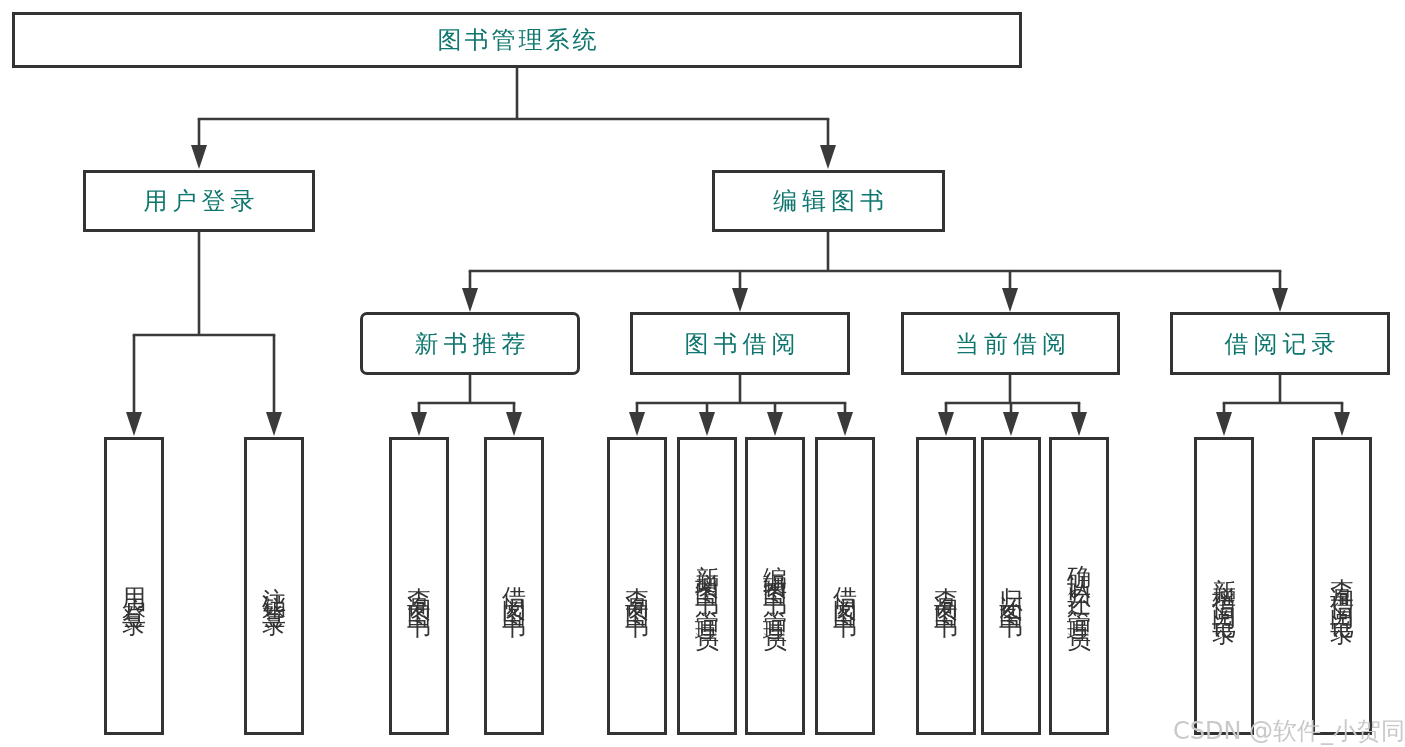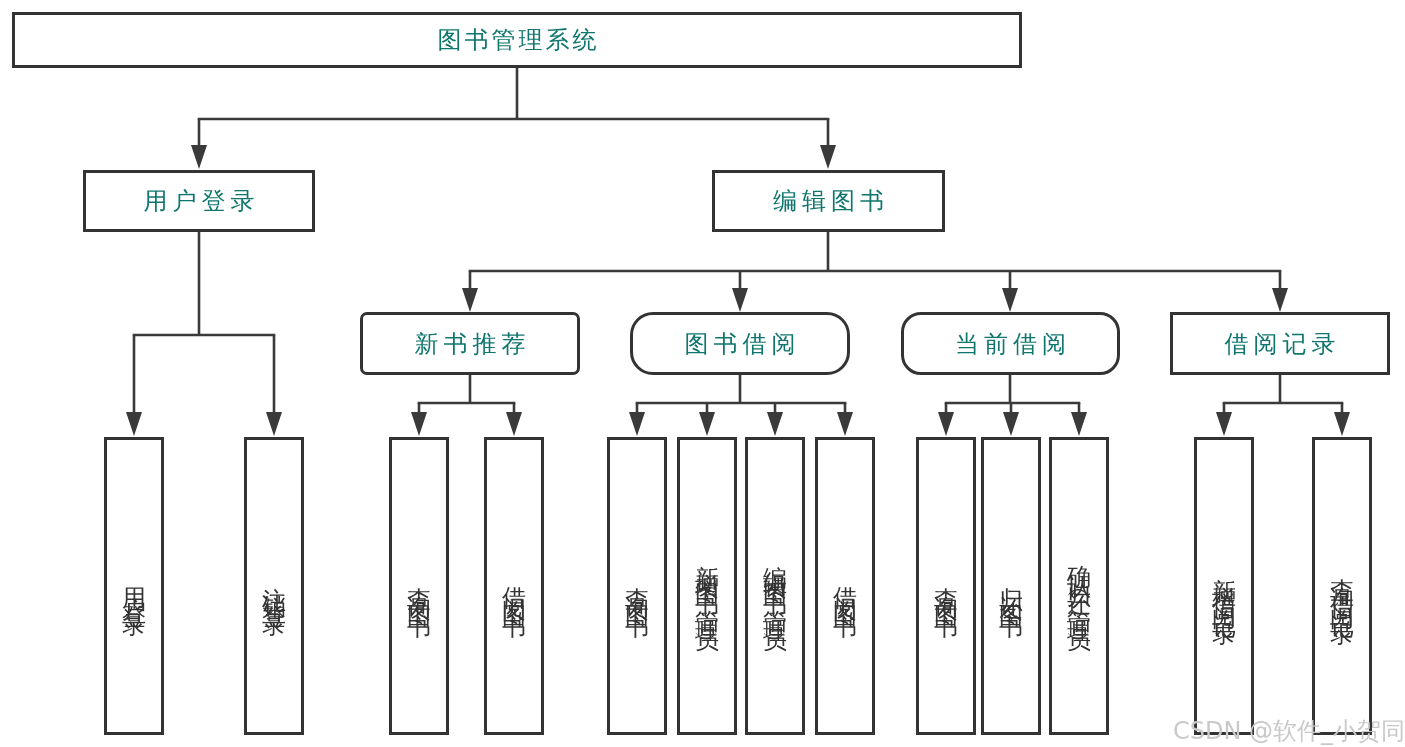--- a/index.html
+++ b/index.html
@@ -155,24 +155,24 @@
   <div class="node" style="left:83px;top:170px;width:232px;height:62px;">
     <span class="lbl">用户登录</span>
   </div>
   <div class="node" style="left:712px;top:170px;width:233px;height:62px;">
     <span class="lbl">编辑图书</span>
   </div>
 
   <div class="node" style="left:360px;top:312px;width:220px;height:63px;border-radius:7px;">
     <span class="lbl">新书推荐</span>
   </div>
-  <div class="node" style="left:630px;top:312px;width:220px;height:63px;border-radius:23px;">
+  <div class="node" style="left:630px;top:312px;width:220px;height:63px;">
     <span class="lbl">图书借阅</span>
   </div>
-  <div class="node" style="left:901px;top:312px;width:219px;height:63px;border-radius:20px;">
+  <div class="node" style="left:901px;top:312px;width:219px;height:63px;">
     <span class="lbl">当前借阅</span>
   </div>
   <div class="node" style="left:1170px;top:312px;width:220px;height:63px;">
     <span class="lbl">借阅记录</span>
   </div>
 
   <div class="leaf" style="left:104px;">
     <span class="vlbl">用户登录</span>
   </div>
   <div class="leaf" style="left:244px;">

